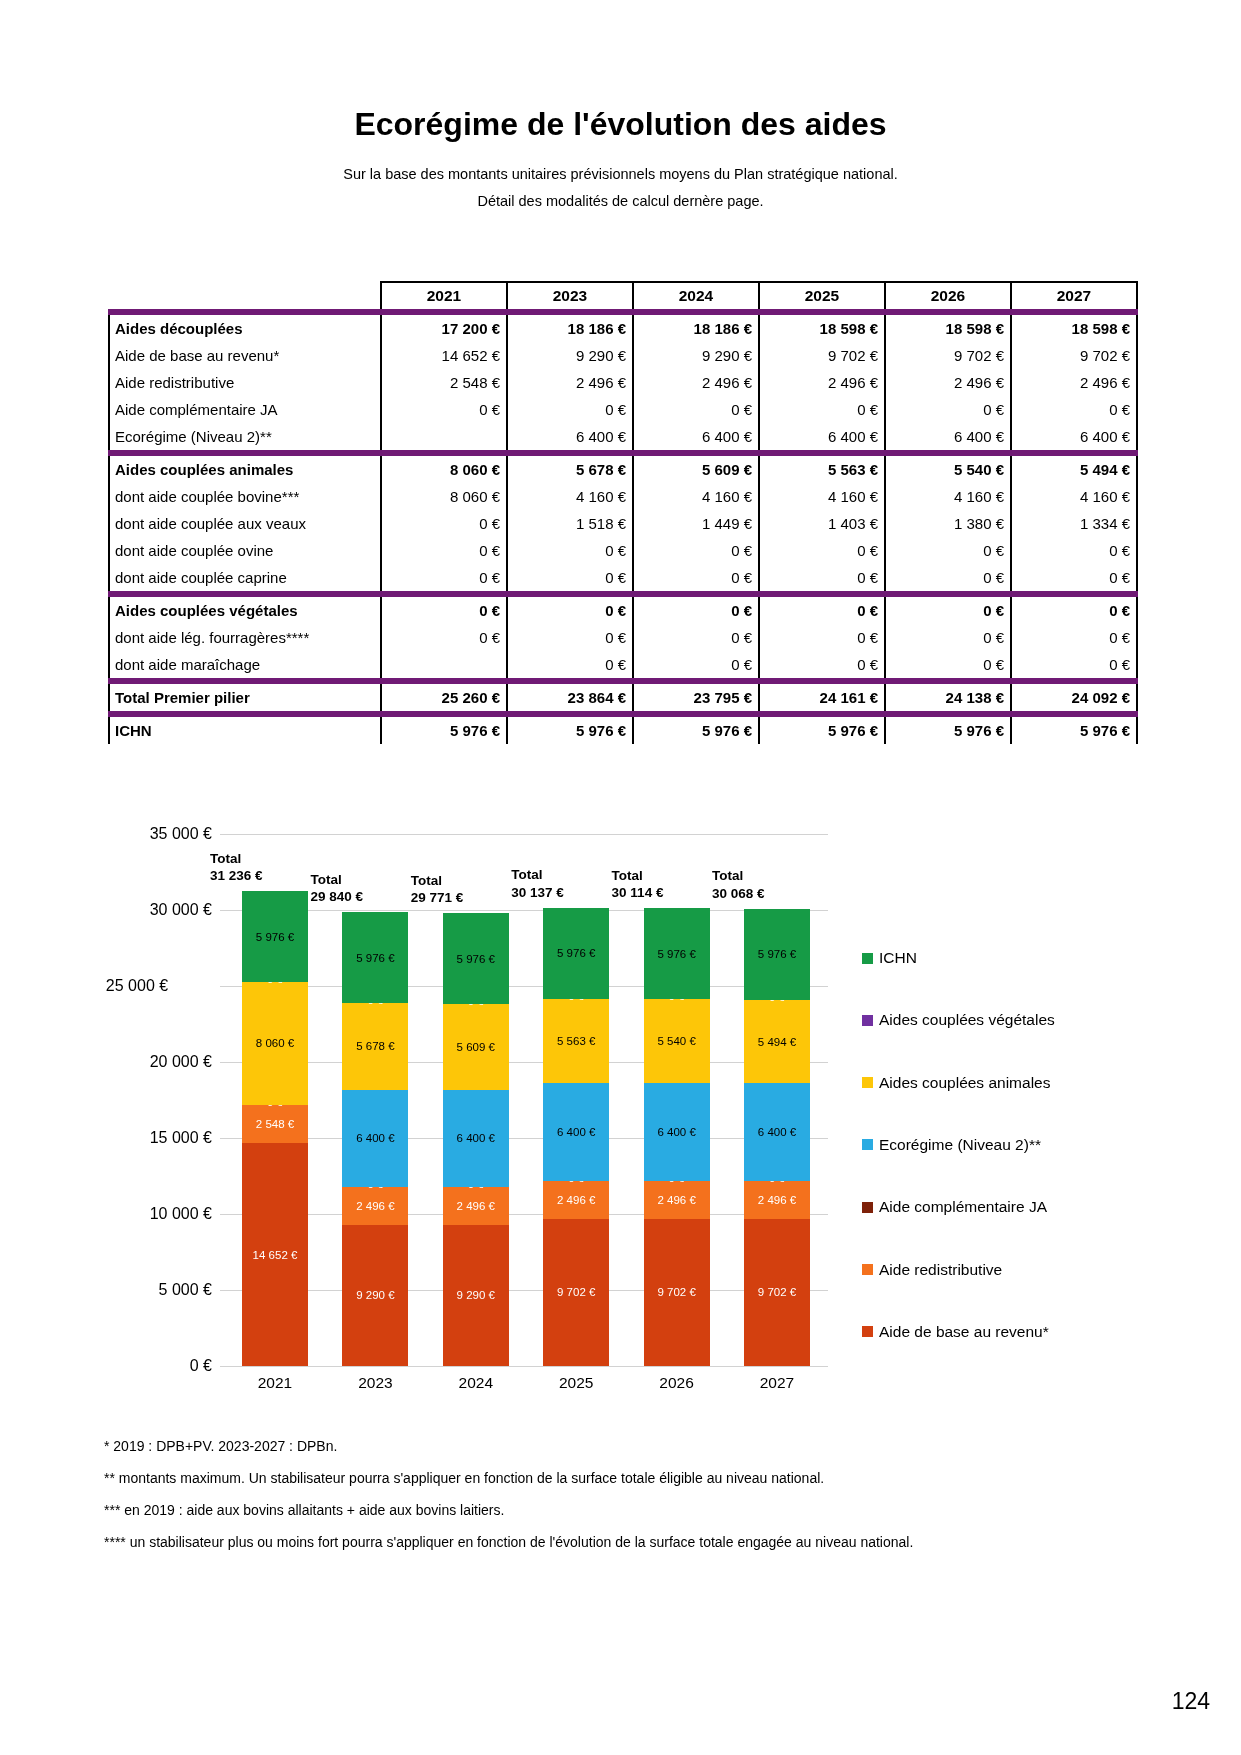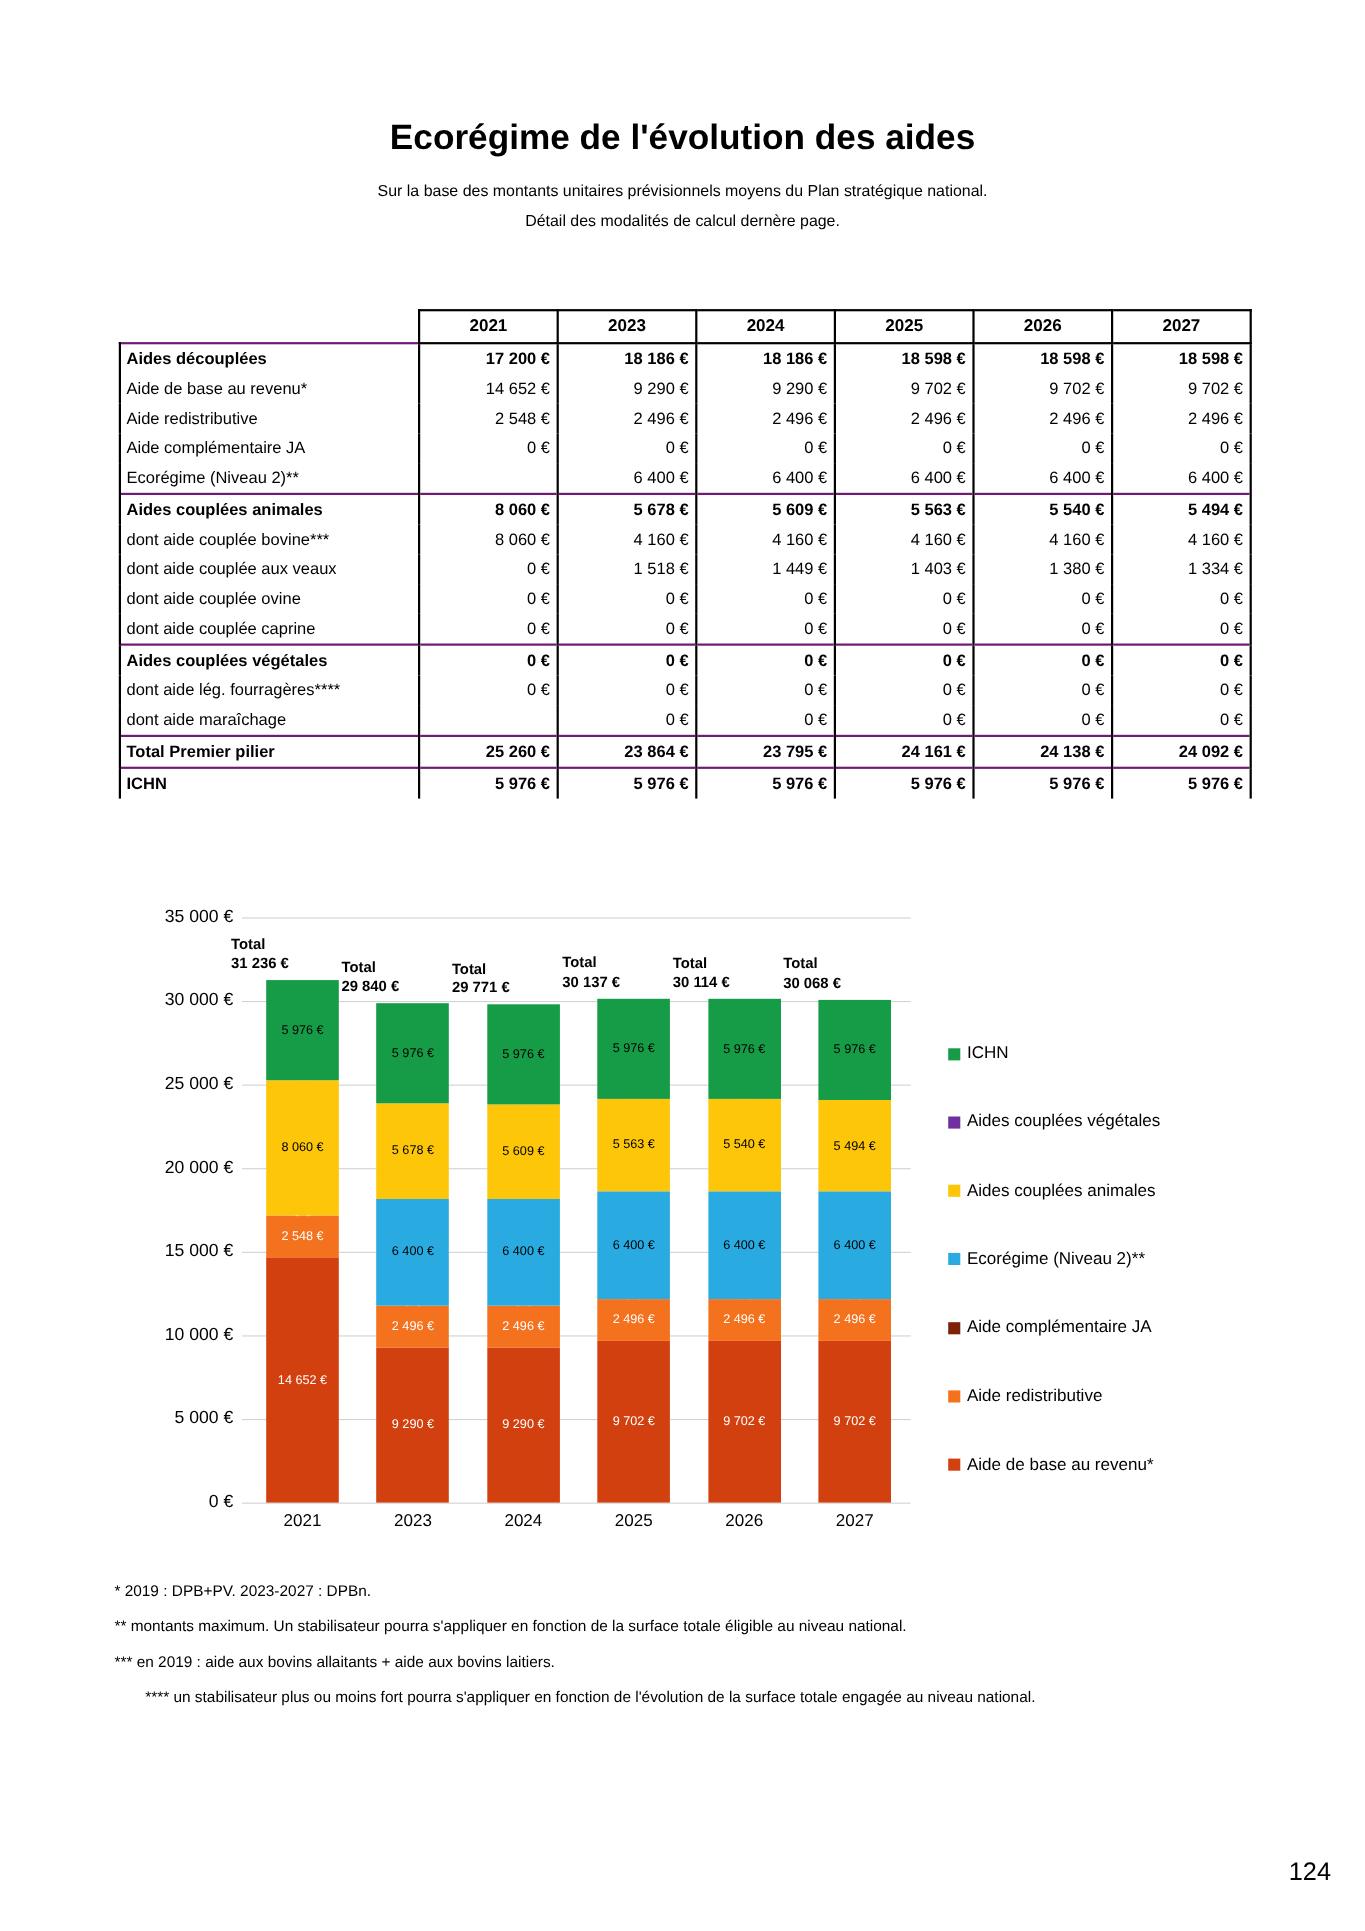--- a/index.html
+++ b/index.html
@@ -14,21 +14,21 @@
 
   table.aid{position:absolute;left:108px;top:281px;border-collapse:collapse;table-layout:fixed;font-size:15px}
   table.aid col.lab{width:272px}
   table.aid col.yr{width:126px}
   table.aid th{height:30px;font-size:15.5px;font-weight:700;text-align:center;border:2px solid #000;background:#fff}
   table.aid th.corner{border:none}
   table.aid td{height:27px;line-height:27px;padding:0 6px 0 5px;white-space:nowrap;overflow:hidden}
   td.lbl{border-left:2px solid #000;text-align:left}
   td.v{border-left:2px solid #000;text-align:right}
   td.vlast{border-right:2px solid #000}
-  tr.gs td{border-top:2px solid #701a75}
+  tr.gs td{border-top:6px solid #701a75}
   tr.last td{border-bottom:2px solid #000}
   tr.bold td{font-weight:700}
   td.sub-lbl{padding-left:22px}
 
   .gridline{position:absolute;left:220px;width:608px;height:1px;background:#d2d2d2}
   .ytick{position:absolute;left:62px;width:150px;text-align:right;font-size:16px;height:18px;line-height:18px}
   .seg{position:absolute}
   .seg-label{position:absolute;height:14px;line-height:14px;font-size:11.5px;text-align:center;white-space:nowrap}
   .total-label{position:absolute;width:130px;font-size:13.5px;font-weight:700;line-height:17.5px}
   .xtick{position:absolute;top:1374px;width:100px;text-align:center;font-size:15.5px}
@@ -211,21 +211,21 @@
       <div class="ytick" style="top: 1357px;">0&nbsp;€</div>
       <div class="gridline" style="top: 1290px;"></div>
       <div class="ytick" style="top: 1281px;">5&nbsp;000&nbsp;€</div>
       <div class="gridline" style="top: 1214px;"></div>
       <div class="ytick" style="top: 1205px;">10&nbsp;000&nbsp;€</div>
       <div class="gridline" style="top: 1138px;"></div>
       <div class="ytick" style="top: 1129px;">15&nbsp;000&nbsp;€</div>
       <div class="gridline" style="top: 1062px;"></div>
       <div class="ytick" style="top: 1053px;">20&nbsp;000&nbsp;€</div>
       <div class="gridline" style="top: 986px;"></div>
-      <div class="ytick" style="top: 977px;">25&nbsp;000&nbsp;€</div>
+      <div class="ytick" style="top: 977px; text-align: center;">25&nbsp;000&nbsp;€</div>
       <div class="gridline" style="top: 910px;"></div>
       <div class="ytick" style="top: 901px;">30&nbsp;000&nbsp;€</div>
       <div class="gridline" style="top: 834px;"></div>
       <div class="ytick" style="top: 825px;">35&nbsp;000&nbsp;€</div>
       <div class="seg" style="left: 242px; width: 66px; top: 1143.29px; height: 222.71px; background: rgb(211, 64, 15);"></div>
       <div class="seg-label" style="left: 230px; width: 90px; top: 1247.64px; color: rgb(255, 255, 255);">14&nbsp;652&nbsp;€</div>
       <div class="seg" style="left: 242px; width: 66px; top: 1104.56px; height: 38.7296px; background: rgb(244, 113, 29);"></div>
       <div class="seg-label" style="left: 230px; width: 90px; top: 1116.92px; color: rgb(255, 255, 255);">2&nbsp;548&nbsp;€</div>
       <div class="seg-label" style="left: 230px; width: 90px; top: 1094.56px; color: rgb(255, 255, 255);">0&nbsp;€</div>
       <div class="seg" style="left: 242px; width: 66px; top: 982.048px; height: 122.512px; background: rgb(253, 198, 8);"></div>
@@ -350,17 +350,17 @@
       <div class="legend-item" style="top: 947px;">
         <div class="legend-swatch" style="background: rgb(22, 155, 70);"></div>
         <span class="legend-label">ICHN</span>
       </div>
     </div>
 
   <div id="footnotes">
       <div class="footnote" style="top: 1438px;">* 2019 : DPB+PV. 2023-2027 : DPBn.</div>
       <div class="footnote" style="top: 1470px;">** montants maximum. Un stabilisateur pourra s'appliquer en fonction de la surface totale éligible au niveau national.</div>
       <div class="footnote" style="top: 1502px;">*** en 2019 : aide aux bovins allaitants + aide aux bovins laitiers.</div>
-      <div class="footnote" style="top: 1534px; margin-left: 28px;">**** un stabilisateur plus ou moins fort pourra s'appliquer en fonction de l'évolution de la surface totale engagée au niveau national.</div>
+      <div class="footnote" style="top: 1534px;">**** un stabilisateur plus ou moins fort pourra s'appliquer en fonction de l'évolution de la surface totale engagée au niveau national.</div>
     </div>
 
   <div class="page-number">124</div>
 </div>
 
 </body></html>

